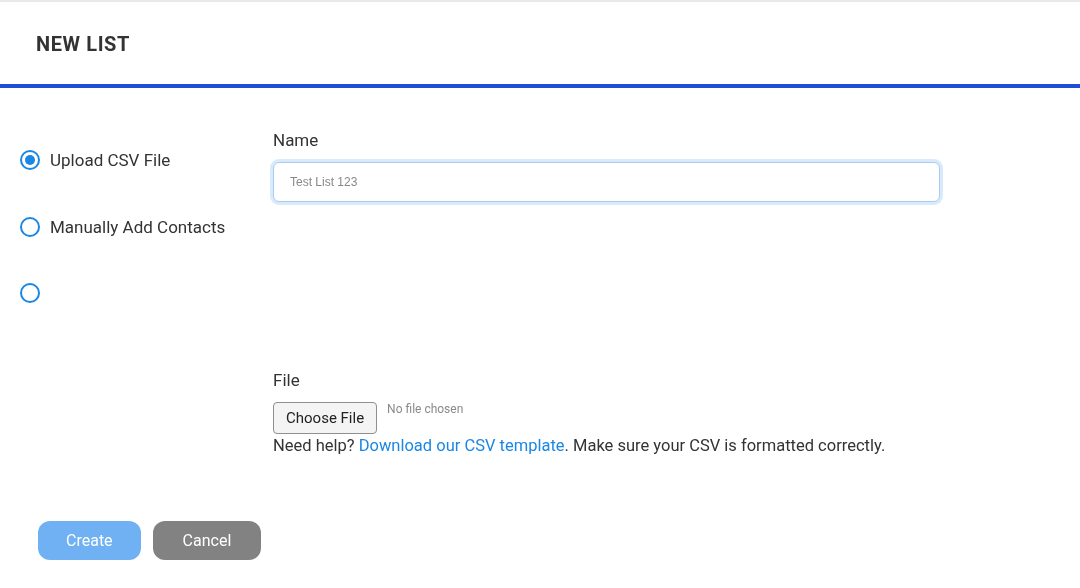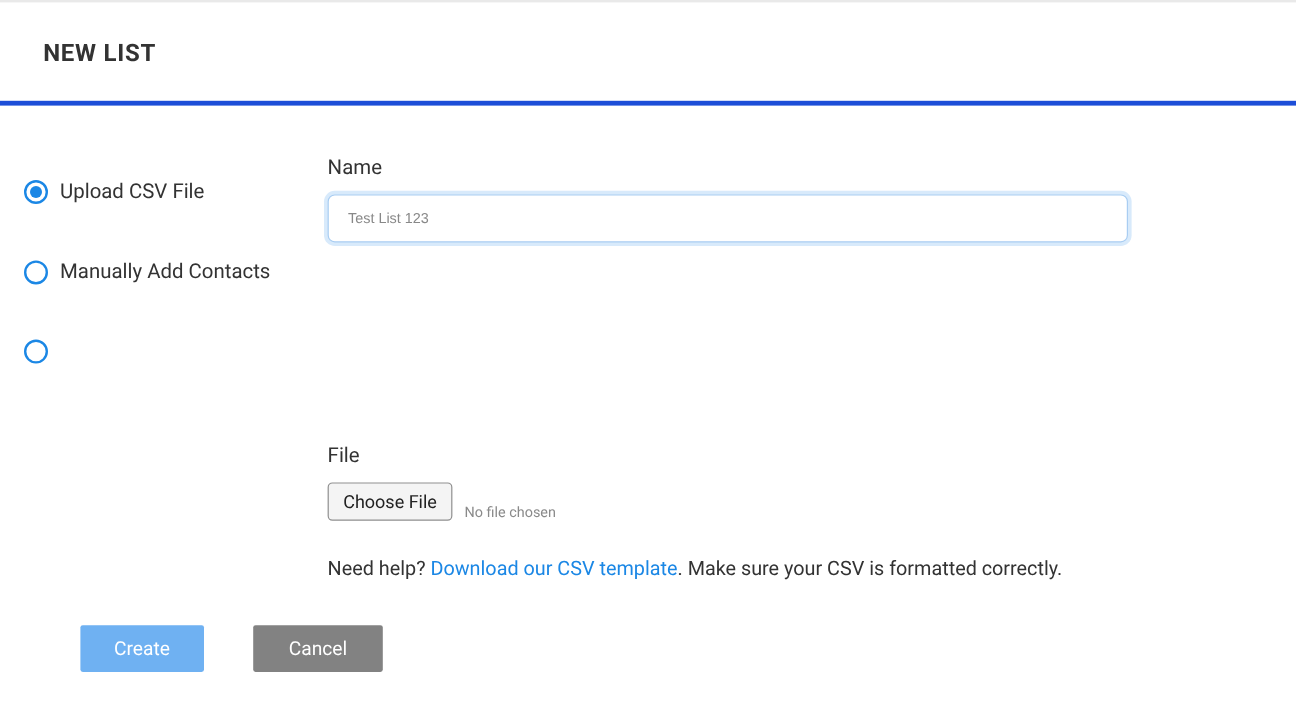--- a/index.html
+++ b/index.html
@@ -81,63 +81,62 @@
       border: 1px solid #a9cdf2;
       border-radius: 6px;
       outline: none;
       box-shadow: 0 0 0 3px rgba(100,170,240,0.25);
     }
     .file-section {
       margin-top: 168px;
     }
     .file-row {
       display: flex;
-      align-items: flex-end;
+      align-items: flex-start;
       gap: 10px;
       margin-top: 8px;
     }
     .choose-file-btn {
       font-family: inherit;
       font-size: 15px;
       padding: 6px 12px;
       background: #f4f4f4;
       border: 1px solid #8f8f8f;
       border-radius: 4px;
       cursor: pointer;
       color: #222;
     }
     .no-file {
       font-size: 12px;
       color: #8a8a8a;
     }
     .help-line {
-      margin-top: 31px;
+      margin-top: 2px;
       font-size: 16.5px;
       color: #333;
     }
     .help-line a {
       color: #1b87e5;
       text-decoration: none;
     }
     .footer {
       position: absolute;
       left: 38px;
       bottom: 28px;
       display: flex;
       gap: 12px;
     }
     .btn {
       font-family: inherit;
       font-size: 16px;
       color: #fff;
       border: none;
-      border-radius: 2px;
+      border-radius: 12px;
       padding: 10px 28px;
       cursor: pointer;
-      margin-left: 29px;
     }
     .btn-primary { background: #6fb1f2; }
     .btn-secondary { background: #828282; padding: 10px 30px; }
   </style>
 </head>
 <body>
 
 <div class="page-border-top"></div>
 
 <div class="header">

